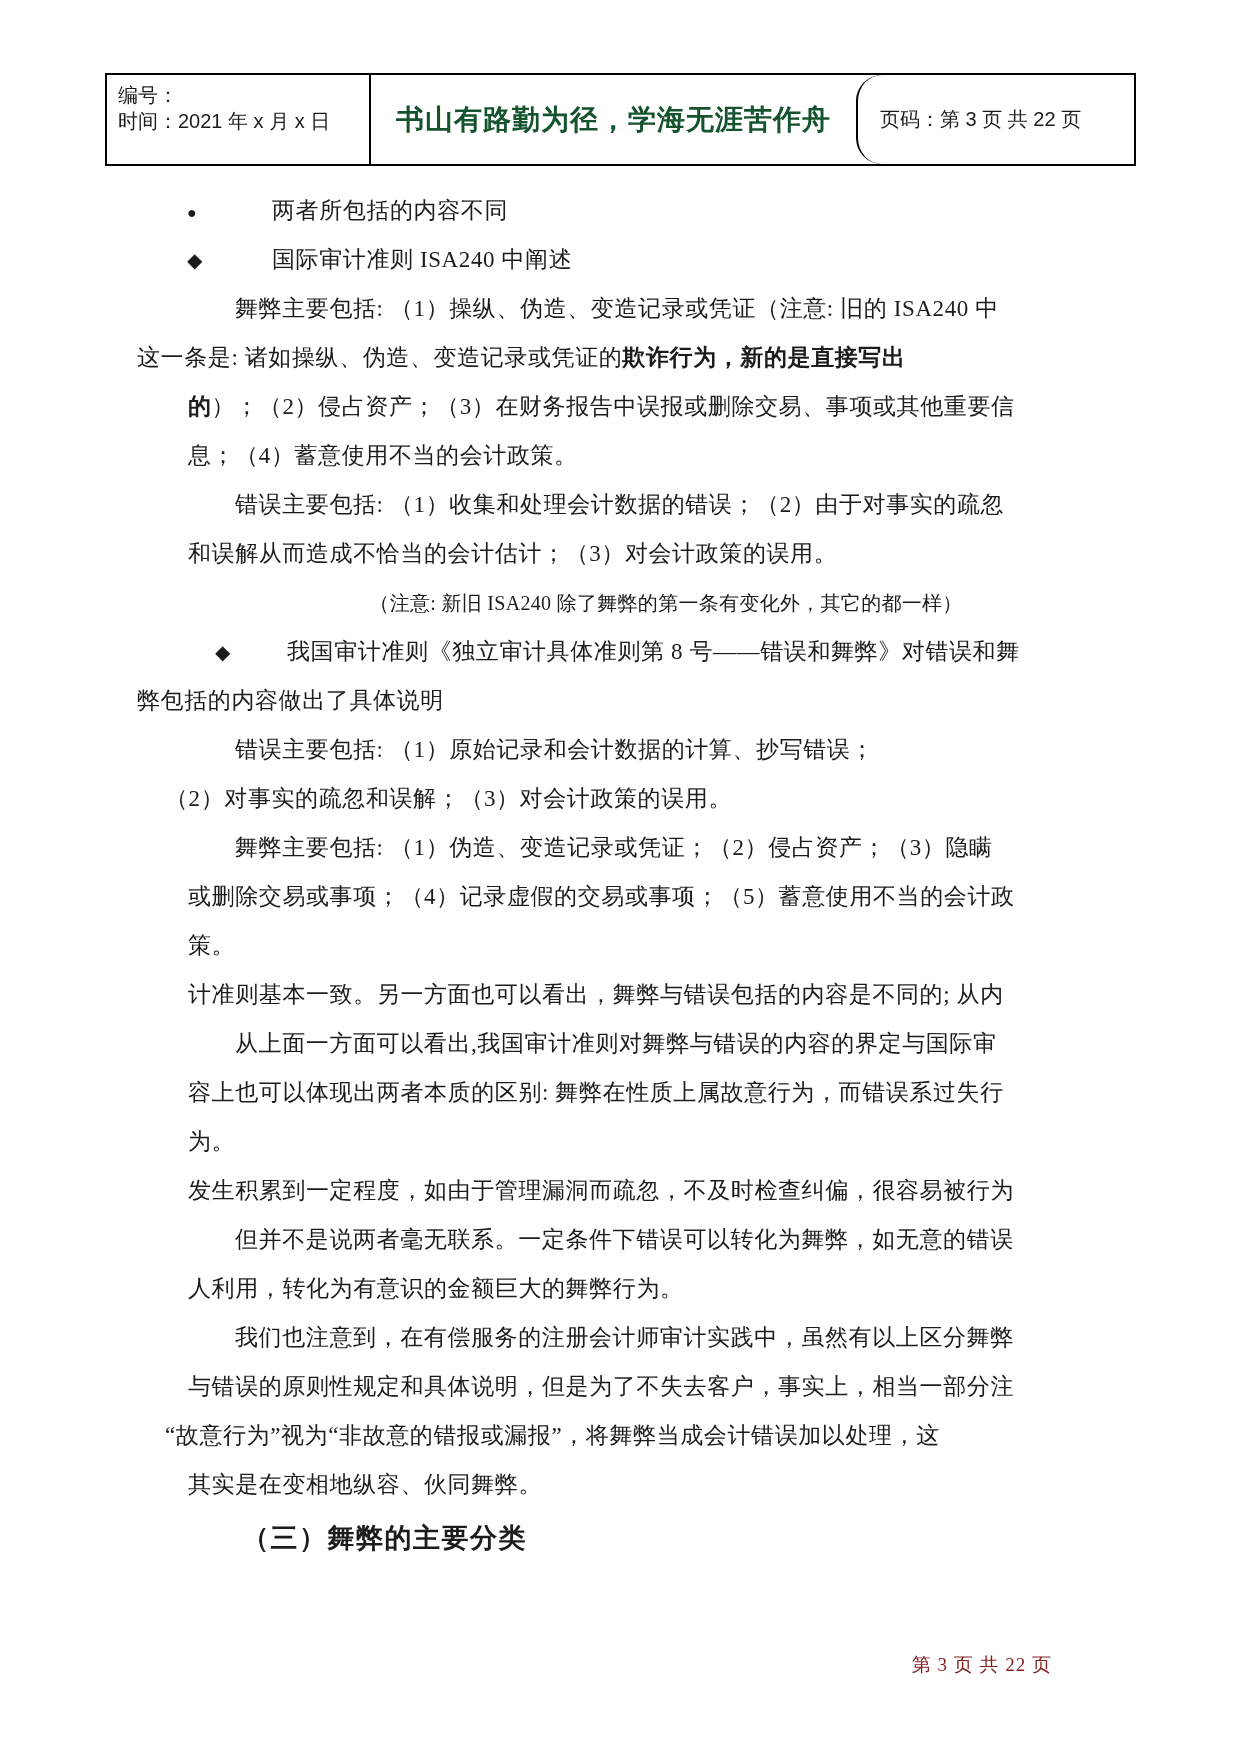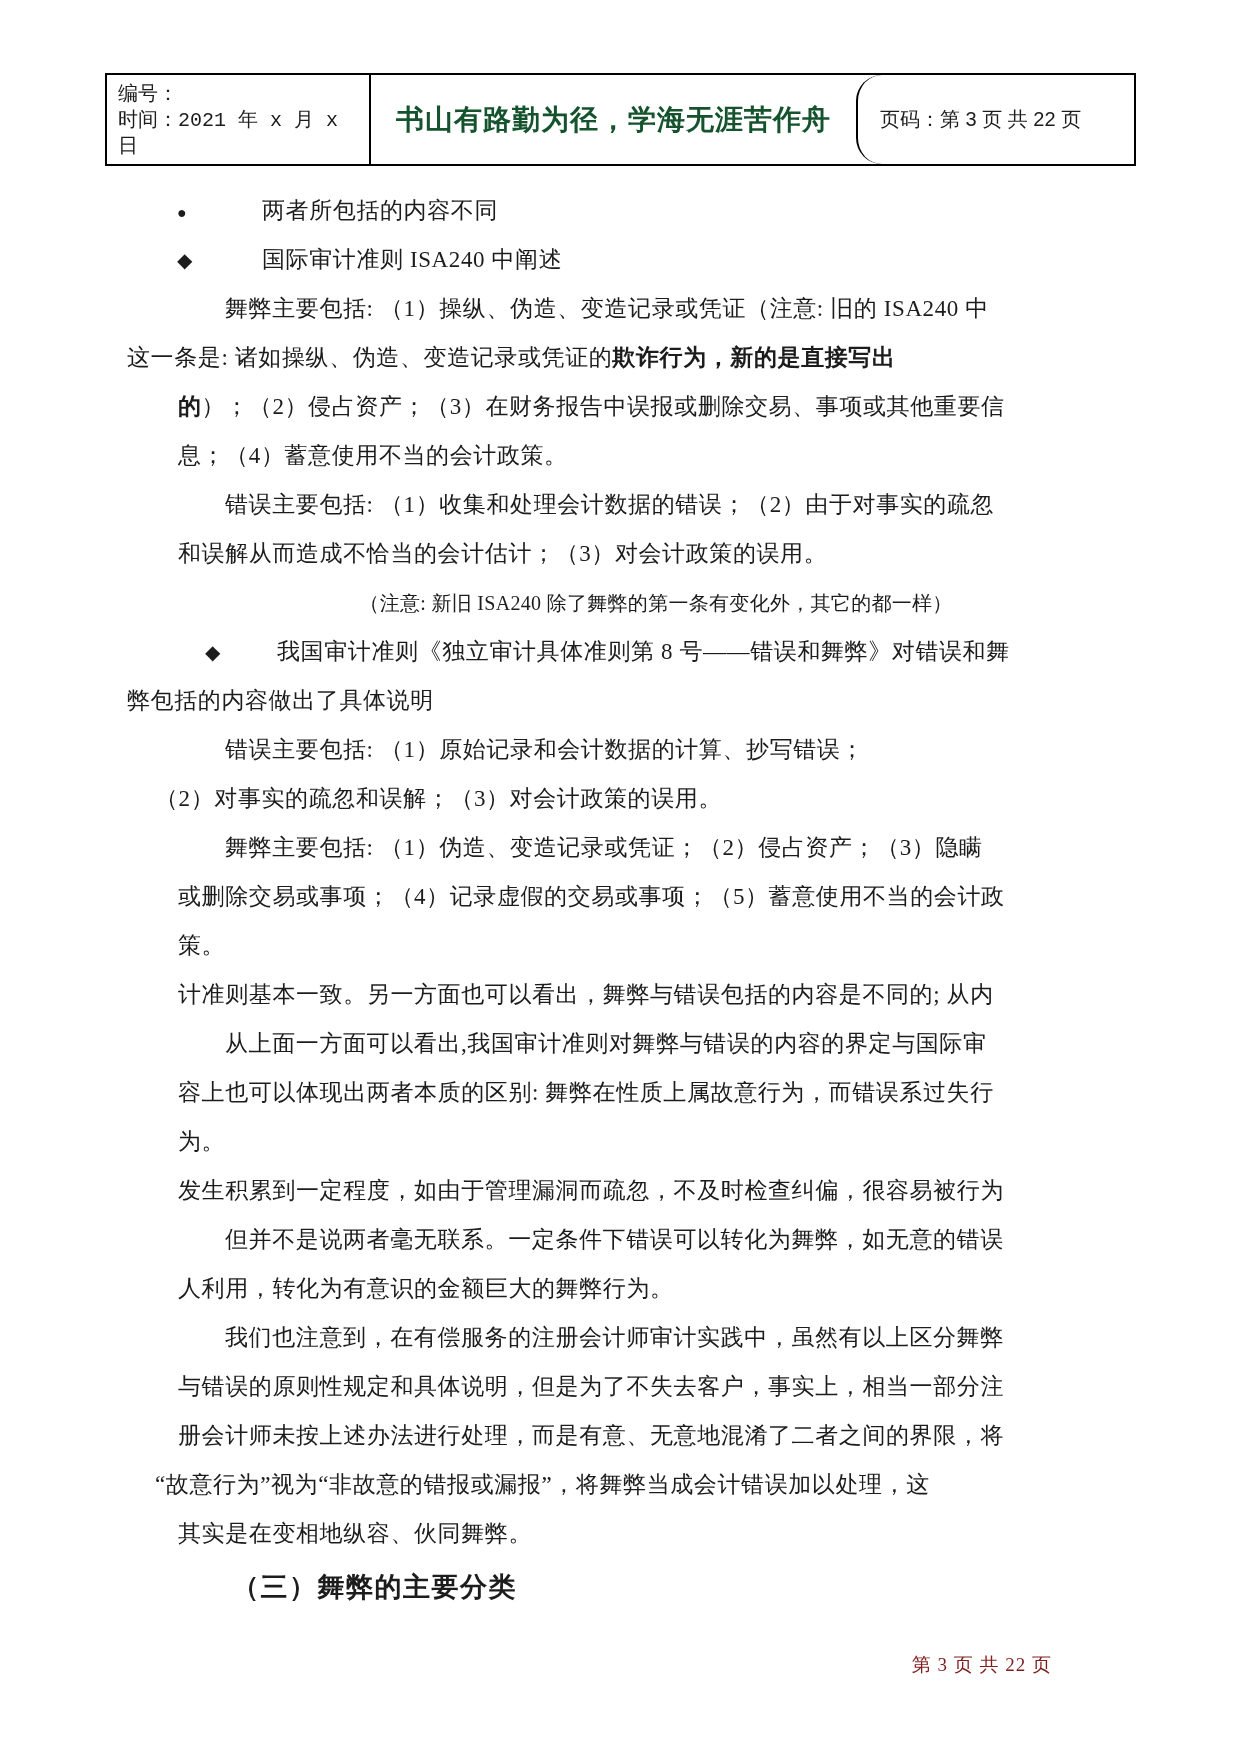--- a/index.html
+++ b/index.html
@@ -21,21 +21,20 @@
     box-sizing:border-box;
     display:flex;
     font-family:"Liberation Sans","DejaVu Sans",sans-serif;
   }
   .hdr-cell{box-sizing:border-box;height:100%;}
   .hdr-c1{
     width:262px;
     padding:7px 0 12px 11px;
     font-size:20px;
     line-height:26px;
-    font-family:Liberation Mono, monospace;
   }
   .hdr-c2{
     width:487px;
     border-left:2px solid #000;
     display:flex;align-items:center;justify-content:center;
     font-size:28px;
     font-weight:bold;
     color:#ff0000;
     letter-spacing:1px;
   }
@@ -43,21 +42,21 @@
     flex:1;
     border-left:2px solid #000;
     display:flex;align-items:center;
     padding-left:22px;
     font-size:20px;
     border-radius:26px;
   }
   
   .doc-body{
     position:absolute;
-    left:127px; top:186px;
+    left:137px; top:186px;
     width:1010px;
   }
   .ln{
     height:49px;
     line-height:49px;
     white-space:nowrap;
     font-size:23px;
     letter-spacing:0.6px;
   }
   .b{font-weight:bold;}
@@ -204,23 +203,20 @@
     </div>
 
     <div class="ln first">
       <span class="seg">我们也注意到，在有偿服务的注册会计师审计实践中，虽然有以上区分舞弊</span>
     </div>
 
     <div class="ln cont">
       <span class="seg">与错误的原则性规定和具体说明，但是为了不失去客户，事实上，相当一部分注</span>
     </div>
 
-    <div class="ln cont">
-      <span class="seg">册会计师未按上述办法进行处理，而是有意、无意地混淆了二者之间的界限，将</span>
-    </div>
 
     <div class="ln punct">
       <span class="seg">“故意行为”视为“非故意的错报或漏报”，将舞弊当成会计错误加以处理，这</span>
     </div>
 
     <div class="ln cont">
       <span class="seg">其实是在变相地纵容、伙同舞弊。</span>
     </div>
 
     <div class="heading">（三）舞弊的主要分类</div>

